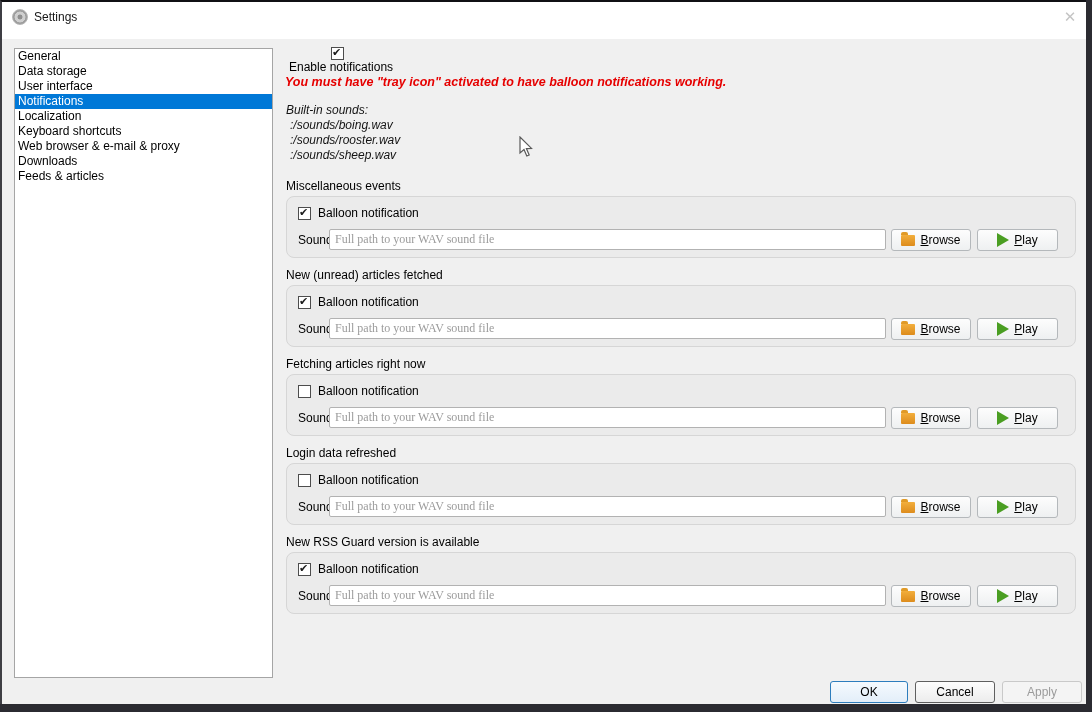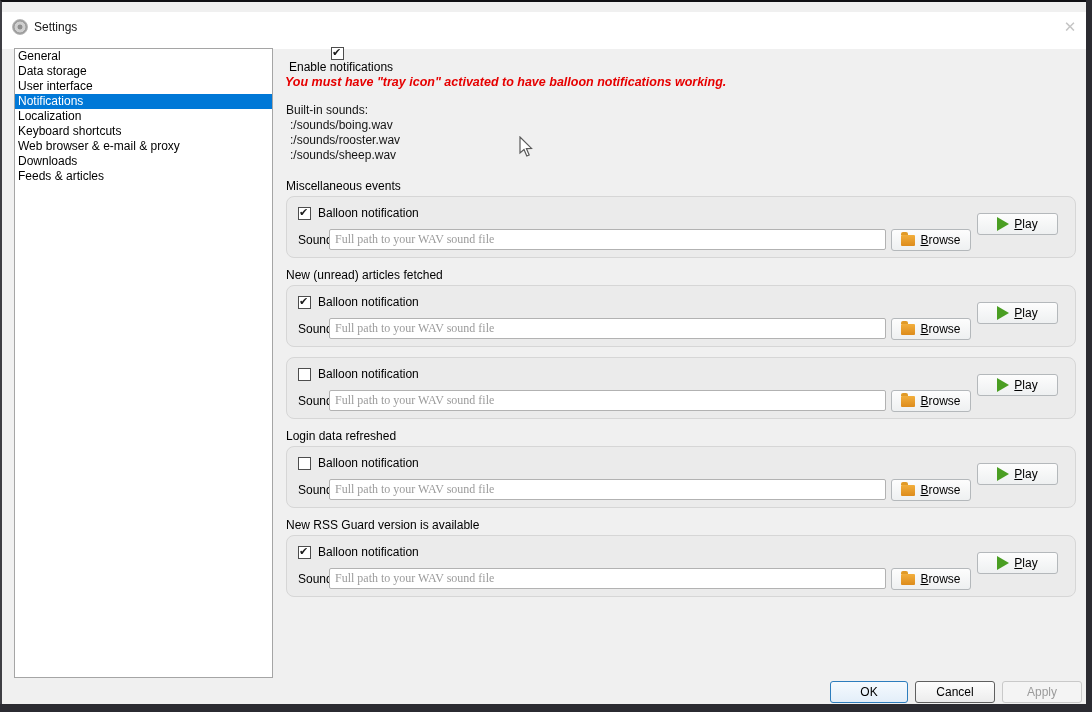--- a/index.html
+++ b/index.html
@@ -8,21 +8,21 @@
     width:1092px; height:712px; position:relative; overflow:hidden;
     background:#2b2b31;
     font-family:"Liberation Sans", sans-serif;
   }
   .window {
     position:absolute; left:0; top:0; width:1086px; height:704px;
     background:#f0f0f0;
     border-top:2px solid #101014; border-left:2px solid #3e3e44;
   }
   
-  .titlebar { position:absolute; left:0; top:10px; width:100%; height:37px; background:#ffffff; }
+  .titlebar { position:absolute; left:0; top:0; width:100%; height:37px; background:#ffffff; }
   .app-icon {
     position:absolute; left:10px; top:7px; width:16px; height:16px; border-radius:50%;
     background:radial-gradient(circle at 50% 50%, #8f8f8f 0 22%, #cfcfcf 28% 52%, #9d9d9d 58% 72%, #e9e9e9 78%);
     border:1px solid #b5b5b5;
   }
   .window-title { position:absolute; left:32px; top:0; height:30px; line-height:30px; font-size:12px; color:#161616; }
   .close-btn {
     position:absolute; left:1052px; top:2px; width:32px; height:26px;
     display:flex; align-items:center; justify-content:center;
     color:#c4c4c4; font-size:15px; cursor:default;
@@ -42,21 +42,21 @@
   }
   .checkbox.checked::after {
     content:"\2714"; position:absolute; left:0px; top:-2px;
     font-size:11px; color:#1b1b1b;
   }
   .check-label { margin-left:7px; font-size:12px; color:#000; }
   .warning {
     position:absolute; left:283px; top:73px; width:700px;
     color:#e60000; font-weight:bold; font-style:italic; font-size:12.5px;
   }
-  .sounds { position:absolute; left:284px; top:101px; font-size:12px; line-height:15px; color:#141414; }
+  .sounds { position:absolute; left:284px; top:101px; font-style:italic; font-size:12px; line-height:15px; color:#141414; }
   .sounds .path { padding-left:4px; }
   
   .sections { position:absolute; left:284px; top:177px; width:791px; }
   .section-label { font-size:12px; color:#000; line-height:14px; margin-bottom:3px; }
   .group {
     position:relative; width:790px; height:62px; margin-bottom:10px;
     background:#ebebeb; border:1px solid #d6d6d6; border-radius:8px;
   }
   .group .check-row { left:11px; top:9px; }
   .sound-label { position:absolute; left:11px; top:36px; font-size:12px; color:#000; }
@@ -68,21 +68,21 @@
   }
   .sound-input::placeholder { color:#9b9b9b; opacity:1; }
   .btn {
     position:absolute; height:22px; border:1px solid #b4b8bb; border-radius:3px;
     background:linear-gradient(#fdfdfd, #eef0f1);
     display:flex; align-items:center; justify-content:center; gap:5px;
     font-size:12px; color:#000; cursor:default;
   }
   .btn u { text-decoration:underline; }
   .browse-btn { left:604px; top:32px; width:80px; }
-  .play-btn  { left:690px; top:16px; width:81px;justify-content:center; }
+  .play-btn  { left:690px; top:32px; width:81px;justify-content:center; }
   .folder-icon { width:14px; height:11px; position:relative; background:linear-gradient(#f2ae3c,#dd8c1d); border-radius:1px; }
   .folder-icon::before {
     content:""; position:absolute; left:0; top:-3px; width:7px; height:3px;
     background:#e09a27; border-radius:2px 2px 0 0;
   }
   .play-icon { width:0; height:0; border-left:12px solid #4a9e22; border-top:7px solid transparent; border-bottom:7px solid transparent; }
   
   .footer-btn {
     position:absolute; top:679px; height:22px; border-radius:3px;
     display:flex; align-items:center; justify-content:center; font-size:12px; color:#000;
@@ -165,20 +165,21 @@
       <div class="btn browse-btn">
         <span class="folder-icon"></span>
         <span><u>B</u>rowse</span>
       </div>
       <div class="btn play-btn">
         <span class="play-icon"></span>
         <span><u>P</u>lay</span>
       </div>
     </div>
 
+    <div class="section-label">Fetching articles right now</div>
     <div class="group">
       <div class="check-row">
         <span class="checkbox"></span>
         <span class="check-label">Balloon notification</span>
       </div>
       <span class="sound-label">Sound</span>
       <input class="sound-input" type="text" placeholder="Full path to your WAV sound file" style="">
       <div class="btn browse-btn">
         <span class="folder-icon"></span>
         <span><u>B</u>rowse</span>

